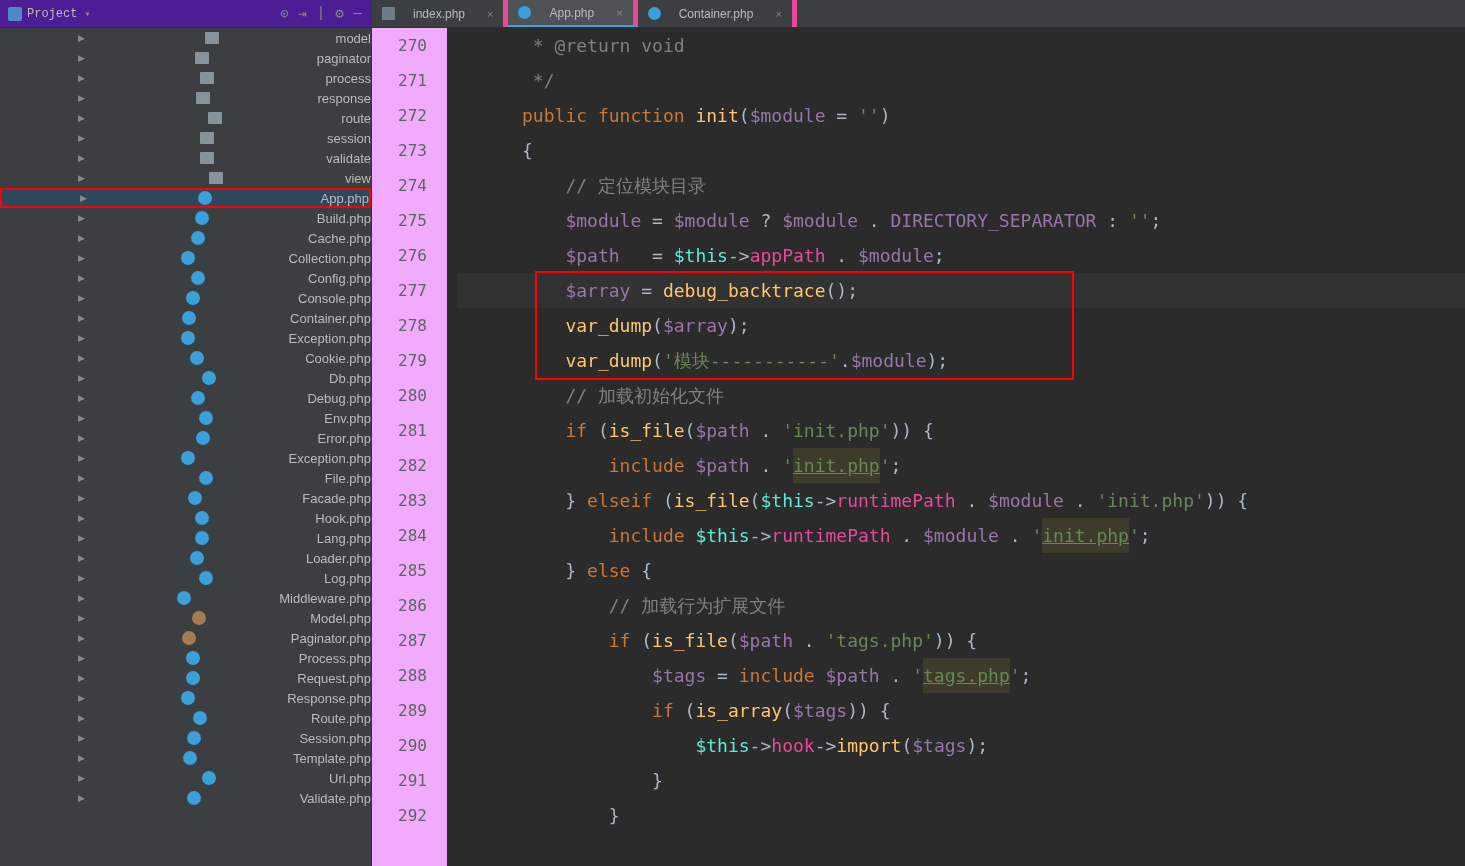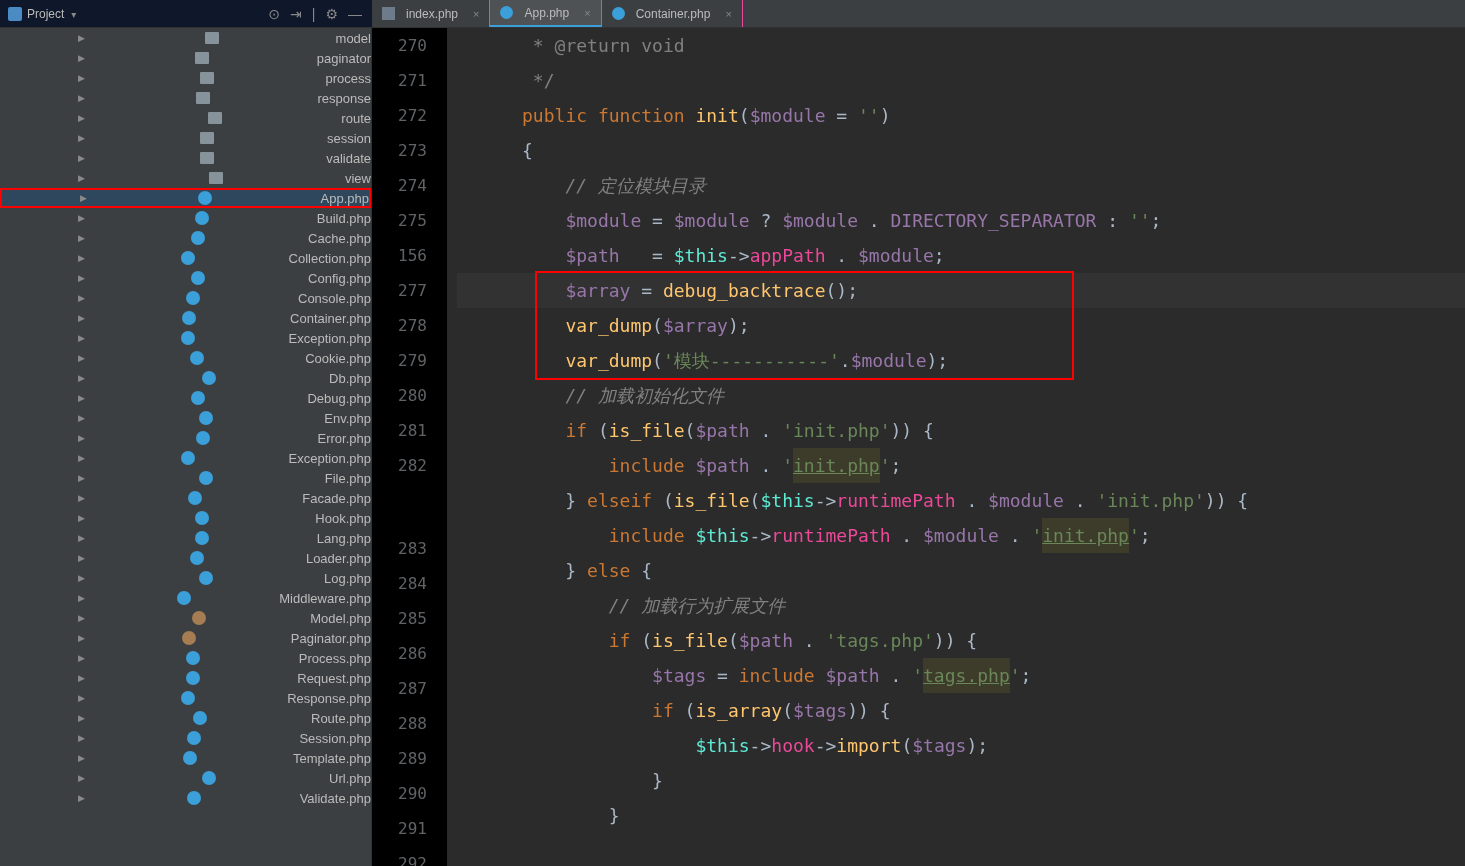--- a/index.html
+++ b/index.html
@@ -104,25 +104,25 @@
 .tabs-bar {
   height: 28px;
   background: #3c3f41;
   display: flex;
   align-items: stretch;
   border-bottom: 1px solid #323232;
 }
 .tab {
   display: flex;
   align-items: center;
-  gap: 11px;
+  gap: 18px;
   padding: 0 10px;
   font-size: 12px;
   color: #bbbbbb;
-  border-right: 1px solid #ec4899;
+  border-right: 5px solid #ec4899;
   cursor: pointer;
   justify-content: flex-end;
 }
 .tab.active {
   background: #4e5254;
   border-bottom: 2px solid #3b9fd9;
 }
 .tab-close { color: #888; font-size: 11px; margin-left: 4px; }
 .tab-icon-php {
   width: 13px;
@@ -141,21 +141,21 @@
   flex-direction: column;
   background: #2b2b2b;
 }
 .editor-content {
   flex: 1;
   display: flex;
   overflow: hidden;
 }
 .gutter {
   width: 75px;
-  background: #000000;
+  background: #f0abfc;
   text-align: right;
   padding-right: 20px;
   color: #606366;
   font-family: 'Consolas', 'Monaco', monospace;
   font-size: 16px;
   line-height: 35px;
   position: relative;
 }
 .code-area {
   flex: 1;
@@ -170,42 +170,42 @@
   height: 35px;
   display: flex;
   align-items: center;
 }
 .code-line.highlighted { background: #323232; }
 .red-code-box {
   position: absolute;
   border: 2px solid #ff0000;
   pointer-events: none;
 }
-.tok-comment { color: #808080; font-style: italic; }
+.tok-comment { color: #808080; }
 .tok-comment-doc { color: #808080; }
 .tok-keyword { color: #cc7832; }
 .tok-funcname { color: #ffc66d; }
 .tok-funcname-i { color: #ffc66d; }
 .tok-var { color: #9876aa; }
 .tok-string { color: #6a8759; }
 .tok-const { color: #9876aa; }
 .tok-paren { color: #a9b7c6; }
 .tok-op { color: #a9b7c6; }
 .tok-method { color: #ffc66d; }
 .tok-link { color: #6a8759; text-decoration: underline; background: #3d3b2a; }
 .tok-pink { color: #5eead4; }
 .tok-prop { color: #ec4899; }
 </style>
 </head>
 <body>
 
 <div class="top-bar" style="height: 0px; border: none;"></div>
 
 <div style="display: flex; height: 28px;">
-    <div style="width: 372px; display: flex; align-items: center; background: #0f172a; border-bottom: 1px solid rgb(50, 50, 50);">
+    <div style="width: 372px; display: flex; align-items: center; background: #4c1d95; border-bottom: 1px solid rgb(50, 50, 50); font-family: Liberation Mono, monospace;">
   <div class="project-label">
     <span class="project-icon"></span>
     <span>Project</span>
     <span class="dropdown-arrow"></span>
   </div>
   <div class="toolbar-spacer"></div>
   <div class="toolbar-icons" id="toolbar-icons-area">
         <span class="toolbar-icon">⊙</span>
         <span class="toolbar-icon">⇥</span>
         <span class="toolbar-icon">|</span>
@@ -434,28 +434,28 @@
   </div>
   <div class="editor-area">
     <div class="editor-content">
       <div class="gutter" id="gutter">
           <div style="height: 35px;">270</div>
           <div style="height: 35px;">271</div>
           <div style="height: 35px;">272</div>
           <div style="height: 35px;">273</div>
           <div style="height: 35px;">274</div>
           <div style="height: 35px;">275</div>
-          <div style="height: 35px;">156</div>
+          <div style="height: 35px;">276</div>
           <div style="height: 35px;">277</div>
           <div style="height: 35px;">278</div>
           <div style="height: 35px;">279</div>
           <div style="height: 35px;">280</div>
           <div style="height: 35px;">281</div>
           <div style="height: 35px;">282</div>
-          <div style="height: 35px; margin-top: 48px;">283</div>
+          <div style="height: 35px;">283</div>
           <div style="height: 35px;">284</div>
           <div style="height: 35px;">285</div>
           <div style="height: 35px;">286</div>
           <div style="height: 35px;">287</div>
           <div style="height: 35px;">288</div>
           <div style="height: 35px;">289</div>
           <div style="height: 35px;">290</div>
           <div style="height: 35px;">291</div>
           <div style="height: 35px;">292</div>
         </div>

